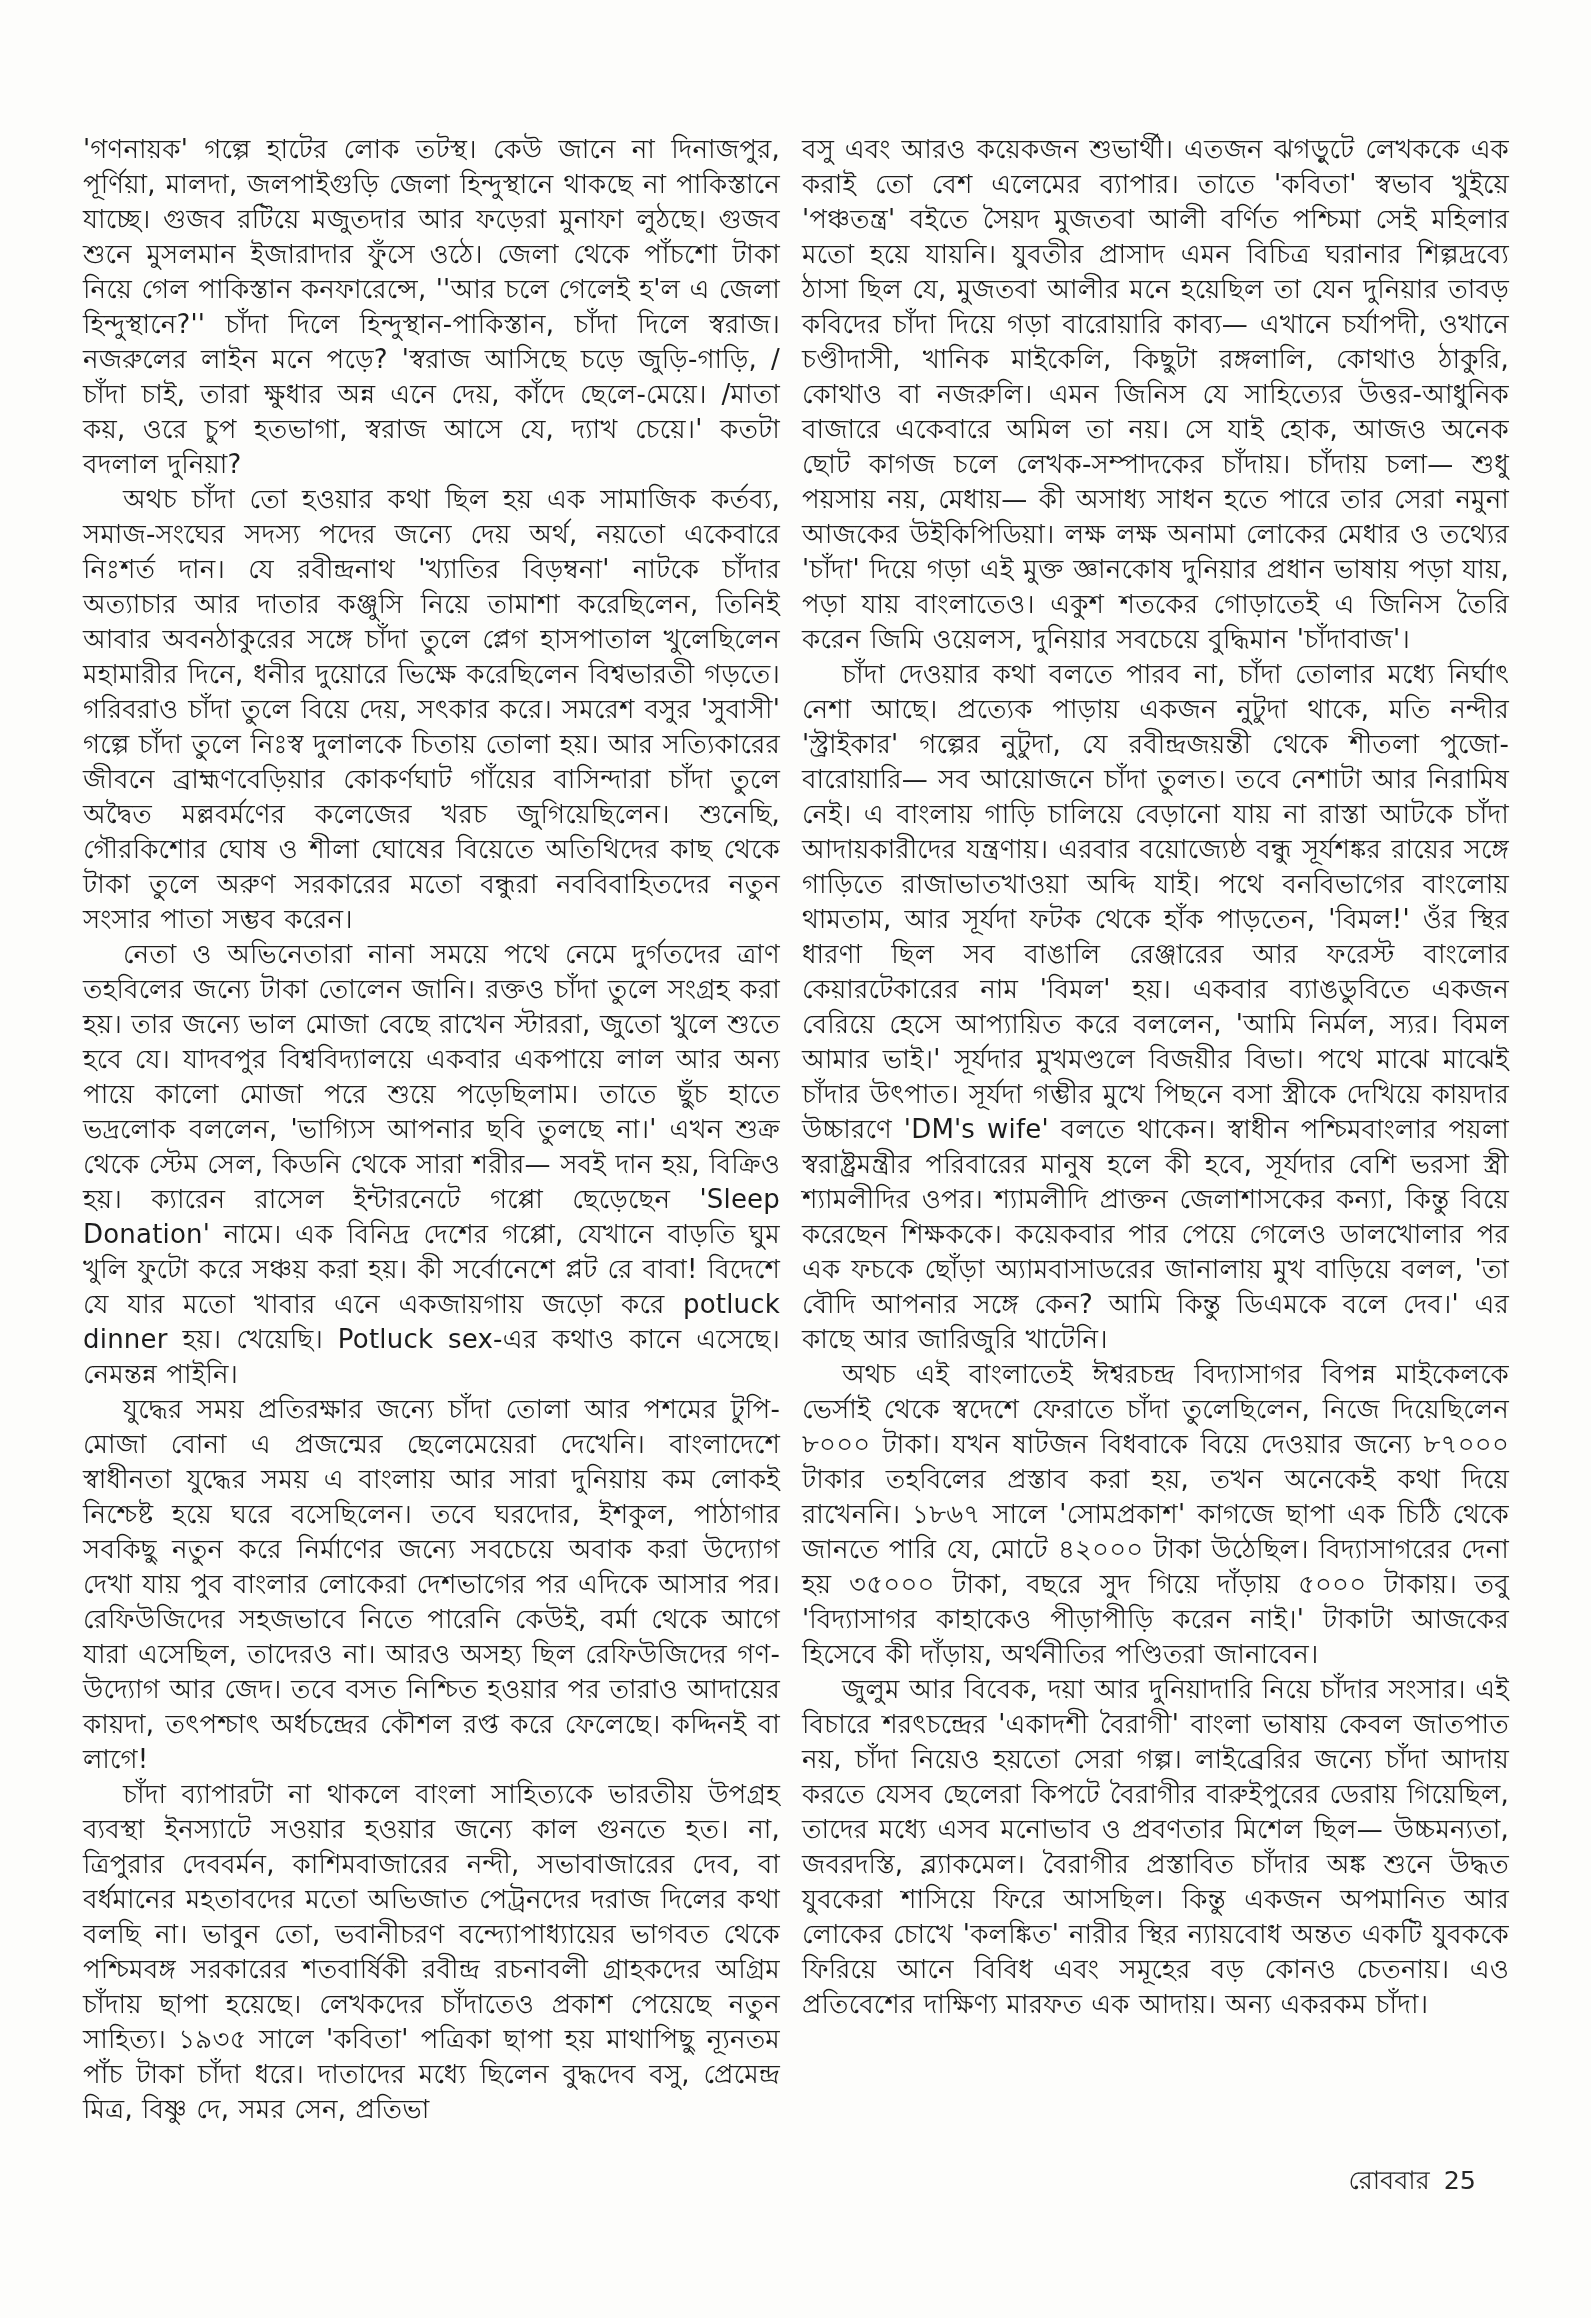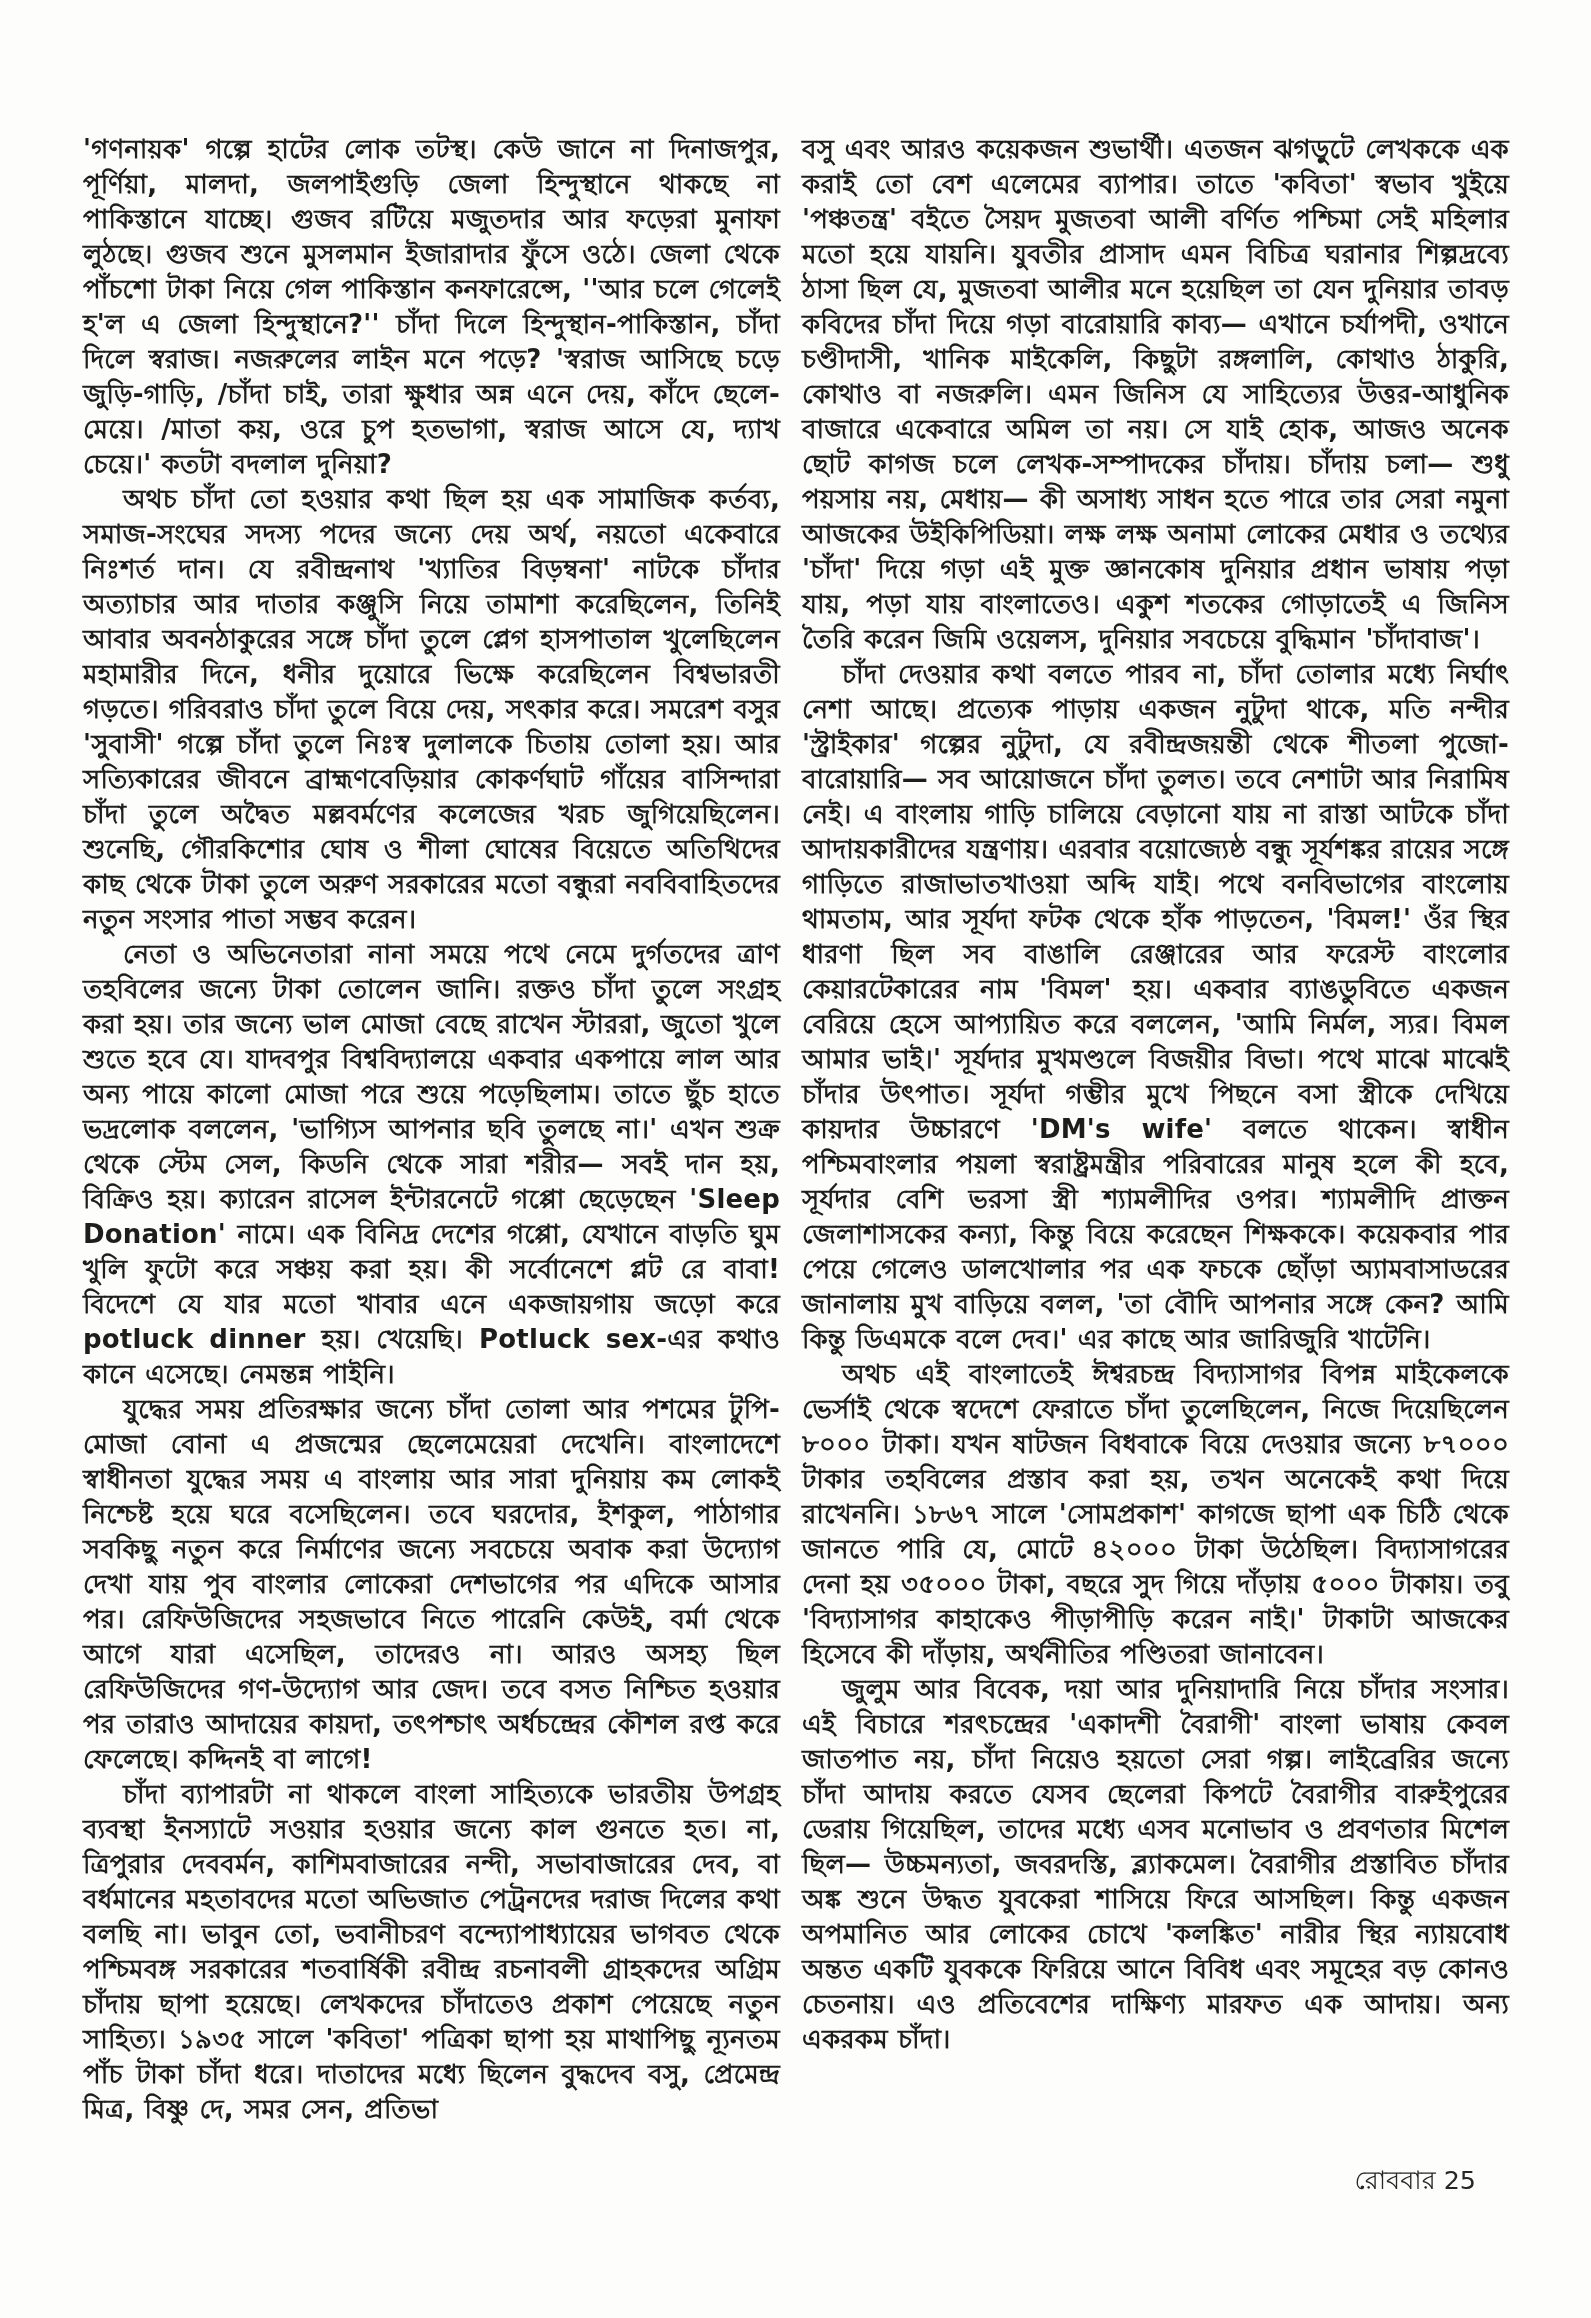--- a/index.html
+++ b/index.html
@@ -20,21 +20,20 @@
     inset: 0;
   }
   .column {
     position: absolute;
     top: 132px;
     text-align: justify;
     font-size: 26px;
     line-height: 35px;
     letter-spacing: 0.2px;
     word-spacing: 0.8px;
-    font-weight: bold;
   }
   .column-left {
     left: 83px;
     width: 697px;
   }
   .column-right {
     left: 802px;
     width: 707px;
   }
   .column p {
@@ -47,21 +46,21 @@
   .page-footer {
     position: absolute;
     top: 2165px;
     right: 115px;
     font-size: 25.4px;
     line-height: 31px;
     color: #262626;
     white-space: nowrap;
   }
   .page-footer .footer-label {
-    margin-right: 8px;
+    margin-right: 14px;
   }
 </style>
 </head>
 <body>
 
 <div class="page">
 
   <div class="column column-left">
     <p>'গণনায়ক' গল্পে হাটের লোক তটস্থ। কেউ জানে না দিনাজপুর, পূর্ণিয়া, মালদা, জলপাইগুড়ি জেলা হিন্দুস্থানে থাকছে না পাকিস্তানে যাচ্ছে। গুজব রটিয়ে মজুতদার আর ফড়েরা মুনাফা লুঠছে। গুজব শুনে মুসলমান ইজারাদার ফুঁসে ওঠে। জেলা থেকে পাঁচশো টাকা নিয়ে গেল পাকিস্তান কনফারেন্সে, ''আর চলে গেলেই হ'ল এ জেলা হিন্দুস্থানে?'' চাঁদা দিলে হিন্দুস্থান-পাকিস্তান, চাঁদা দিলে স্বরাজ। নজরুলের লাইন মনে পড়ে? 'স্বরাজ আসিছে চড়ে জুড়ি-গাড়ি, /চাঁদা চাই, তারা ক্ষুধার অন্ন এনে দেয়, কাঁদে ছেলে-মেয়ে। /মাতা কয়, ওরে চুপ হতভাগা, স্বরাজ আসে যে, দ্যাখ চেয়ে।' কতটা বদলাল দুনিয়া?</p>
     <p class="indent">অথচ চাঁদা তো হওয়ার কথা ছিল হয় এক সামাজিক কর্তব্য, সমাজ-সংঘের সদস্য পদের জন্যে দেয় অর্থ, নয়তো একেবারে নিঃশর্ত দান। যে রবীন্দ্রনাথ 'খ্যাতির বিড়ম্বনা' নাটকে চাঁদার অত্যাচার আর দাতার কঞ্জুসি নিয়ে তামাশা করেছিলেন, তিনিই আবার অবনঠাকুরের সঙ্গে চাঁদা তুলে প্লেগ হাসপাতাল খুলেছিলেন মহামারীর দিনে, ধনীর দুয়োরে ভিক্ষে করেছিলেন বিশ্বভারতী গড়তে। গরিবরাও চাঁদা তুলে বিয়ে দেয়, সৎকার করে। সমরেশ বসুর 'সুবাসী' গল্পে চাঁদা তুলে নিঃস্ব দুলালকে চিতায় তোলা হয়। আর সত্যিকারের জীবনে ব্রাহ্মণবেড়িয়ার কোকর্ণঘাট গাঁয়ের বাসিন্দারা চাঁদা তুলে অদ্বৈত মল্লবর্মণের কলেজের খরচ জুগিয়েছিলেন। শুনেছি, গৌরকিশোর ঘোষ ও শীলা ঘোষের বিয়েতে অতিথিদের কাছ থেকে টাকা তুলে অরুণ সরকারের মতো বন্ধুরা নববিবাহিতদের নতুন সংসার পাতা সম্ভব করেন।</p>

